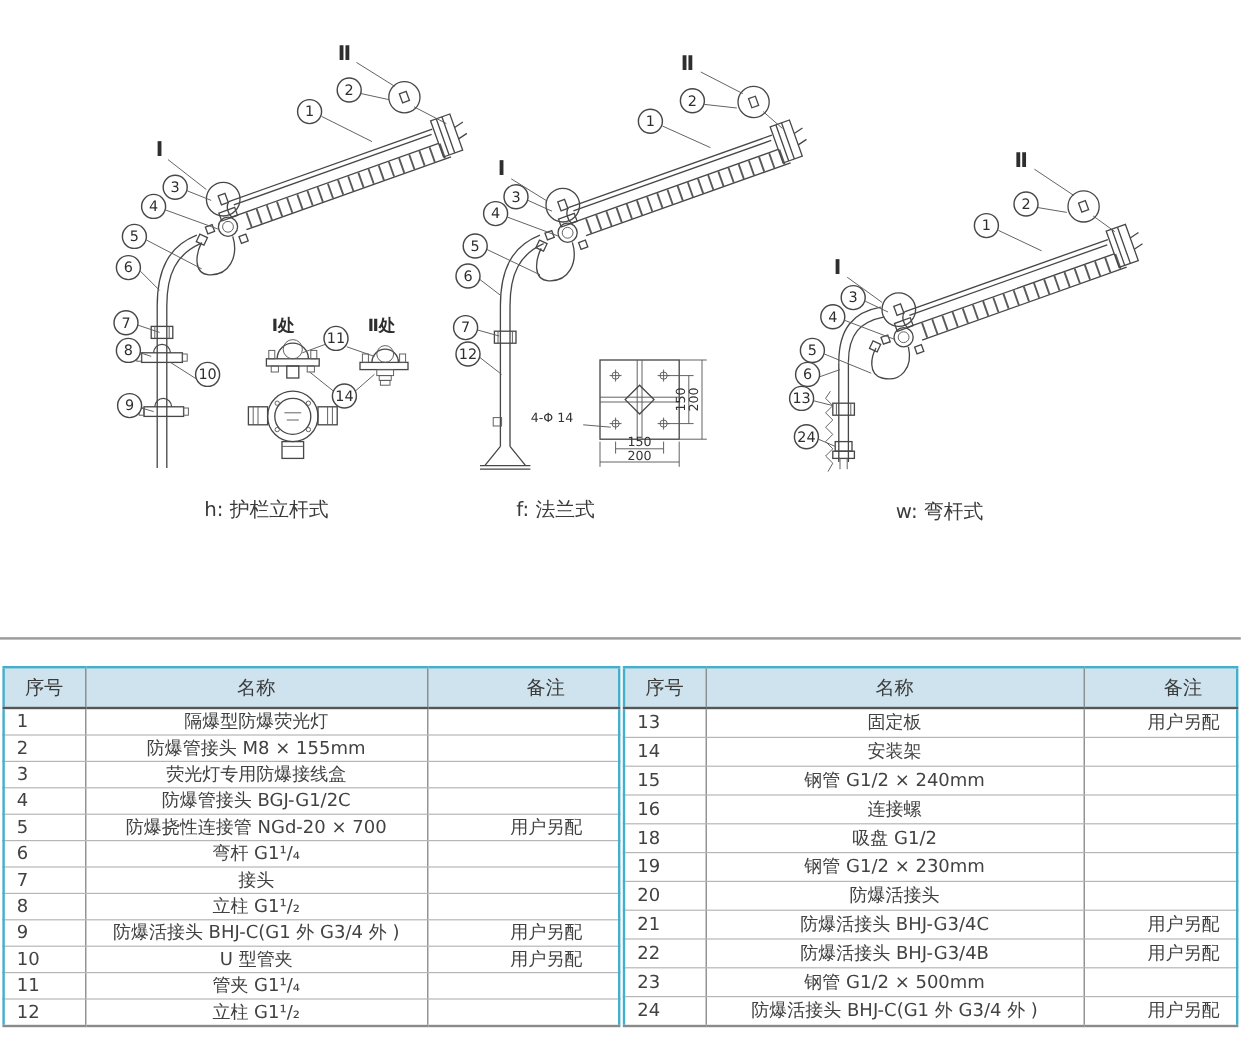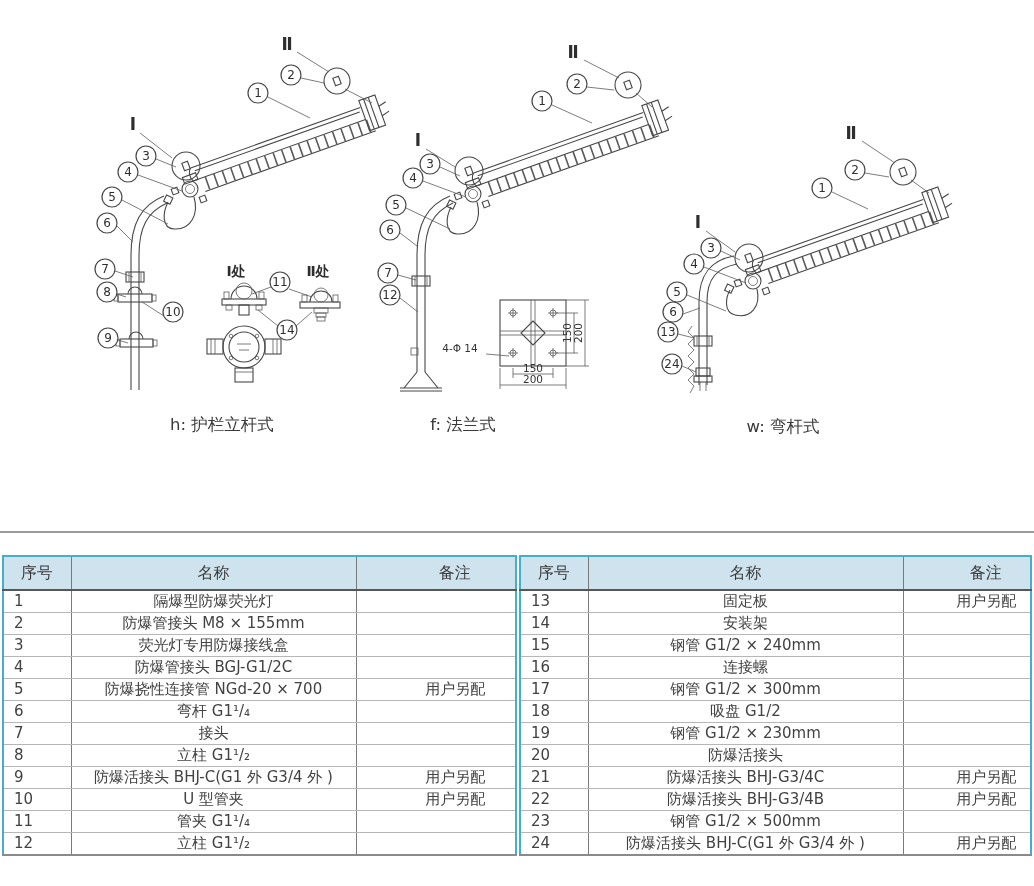--- a/index.html
+++ b/index.html
@@ -494,25 +494,20 @@
           <td class="c-no">15</td>
           <td class="c-name">钢管 G1/2 × 240mm</td>
           <td class="c-note"></td>
         </tr>
         <tr>
           <td class="c-no">16</td>
           <td class="c-name">连接螺</td>
           <td class="c-note"></td>
         </tr>
         <tr>
-          <td class="c-no">17</td>
-          <td class="c-name">钢管 G1/2 × 300mm</td>
-          <td class="c-note"></td>
-        </tr>
-        <tr>
           <td class="c-no">18</td>
           <td class="c-name">吸盘 G1/2</td>
           <td class="c-note"></td>
         </tr>
         <tr>
           <td class="c-no">19</td>
           <td class="c-name">钢管 G1/2 × 230mm</td>
           <td class="c-note"></td>
         </tr>
         <tr>

